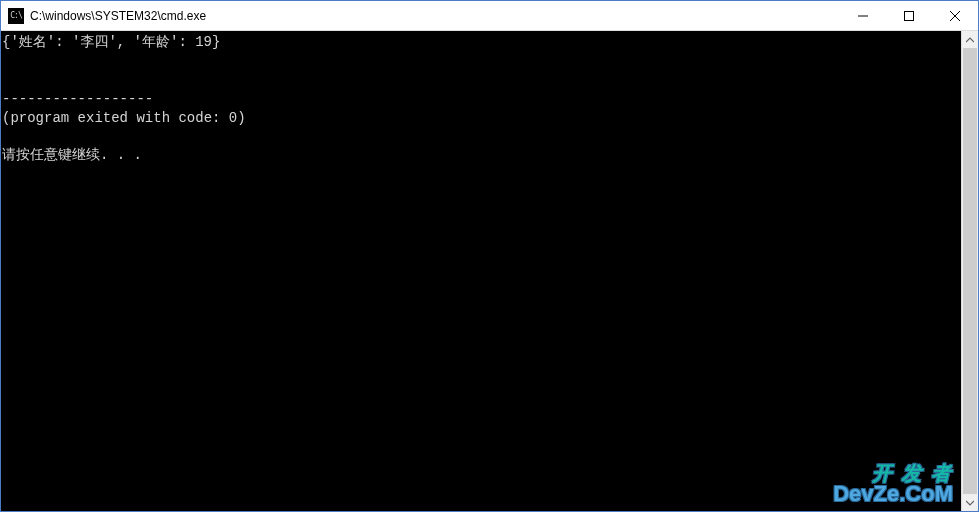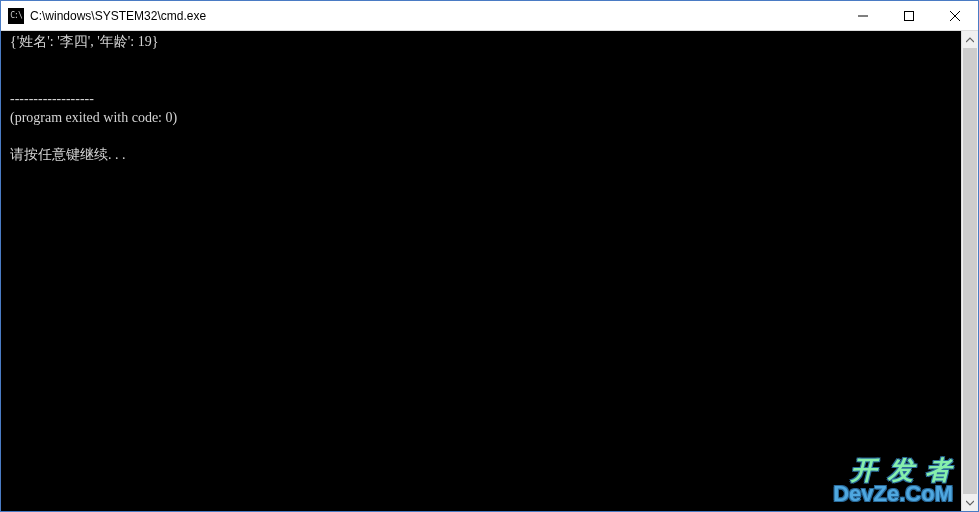--- a/index.html
+++ b/index.html
@@ -75,24 +75,24 @@
     .content-area {
       flex: 1;
       display: flex;
       background: #000;
       position: relative;
     }
     .terminal {
       flex: 1;
       background: #000;
       color: #d4d4d4;
-      font-family: Liberation Serif, serif;
+      font-family: Liberation Mono, monospace;
       font-size: 14px;
       line-height: 1.35;
-      padding: 2px 9px;
+      padding: 2px 1px;
       white-space: pre;
       overflow: hidden;
     }
     .scrollbar {
       width: 17px;
       background: #f0f0f0;
       display: flex;
       flex-direction: column;
       border-left: 1px solid #ddd;
     }
@@ -123,23 +123,23 @@
     .watermark {
       position: absolute;
       right: 25px;
       bottom: 6px;
       text-align: right;
       font-family: "Arial", sans-serif;
       pointer-events: none;
       line-height: 1;
     }
     .watermark-line1 {
-      font-size: 26px;
+      font-size: 20px;
       font-weight: bold;
-      color: #86efac;
+      color: #14b8a6;
       text-shadow: 1px 1px 0 #2a6a9a, -1px -1px 0 #2a6a9a, 1px -1px 0 #2a6a9a, -1px 1px 0 #2a6a9a;
       letter-spacing: 2px;
       font-style: italic;
     }
     .watermark-line2 {
       font-size: 22px;
       font-weight: bold;
       color: #4fa8e0;
       text-shadow: 1px 1px 0 #2a6a9a, -1px -1px 0 #2a6a9a, 1px -1px 0 #2a6a9a, -1px 1px 0 #2a6a9a;
       letter-spacing: 0px;

